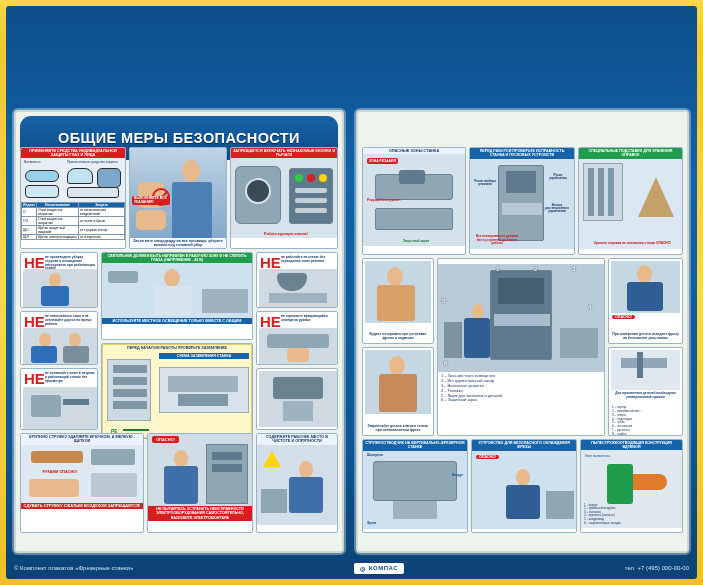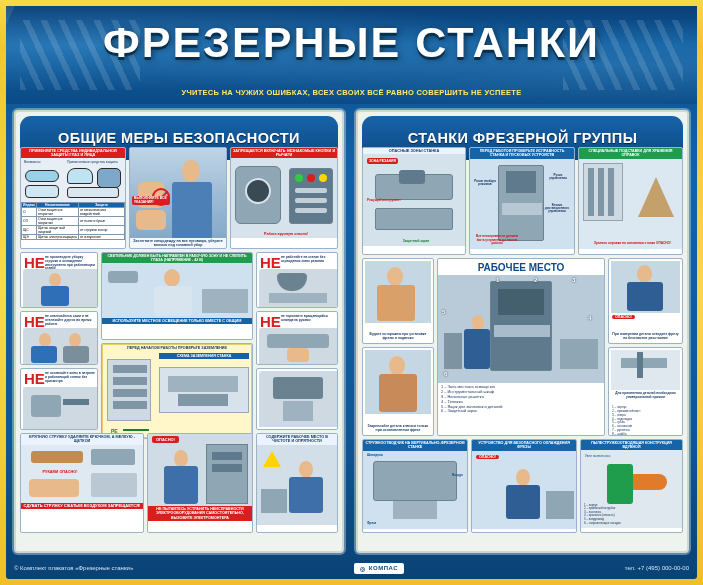--- a/index.html
+++ b/index.html
@@ -135,27 +135,20 @@
     text-shadow:0 0 2px #000;
   }
   .list-sm { font-size:3.9px; line-height:1.25; color:#13335c; padding:2px 3px; }
 </style>
 </head>
 <body>
 
 <div class="poster">
   <div class="frame-inner"></div>
 
-  <div class="header">
-    <div class="header-deco"></div>
-    <div class="hdr-stripes"></div>
-    <div class="hdr-stripes r"></div>
-    <div class="title">ФРЕЗЕРНЫЕ СТАНКИ</div>
-    <div class="subtitle">УЧИТЕСЬ НА ЧУЖИХ ОШИБКАХ, ВСЕХ СВОИХ ВСЁ РАВНО СОВЕРШИТЬ НЕ УСПЕЕТЕ</div>
-  </div>
 
   <div class="col col-left">
     <div class="col-head">ОБЩИЕ МЕРЫ БЕЗОПАСНОСТИ</div>
 
     <div class="panel" style="left:4px; top:35px; width:106px; height:102px;">
       <div class="redhdr" style="font-size:3.8px;">ПРИМЕНЯЙТЕ СРЕДСТВА ИНДИВИДУАЛЬНОЙ ЗАЩИТЫ ГЛАЗ И ЛИЦА</div>
       <div style="position:relative; height:44px; background:#e7eef5;">
         <div style="position:absolute;left:3px;top:2px;font-size:3.4px;color:#13335c;">Возможны</div>
         <div style="position:absolute;left:46px;top:2px;font-size:3.4px;color:#13335c;">Применяемые средства защиты</div>
 
@@ -338,21 +331,20 @@
       <div style="position:relative;height:80px;background:#d2dfe9;">
         <div class="warn-tri" style="left:6px;top:6px;"></div>
         <div class="person-head" style="left:42px;top:16px;width:14px;height:17px;"></div>
         <div class="person-body" style="left:32px;top:32px;width:34px;height:36px;background:#3f6fa8;"></div>
         <div style="position:absolute;left:4px;top:44px;width:26px;height:24px;background:#8fa6b5;"></div>
       </div>
     </div>
   </div>
 
   <div class="col col-right">
-    <div class="col-head">СТАНКИ ФРЕЗЕРНОЙ ГРУППЫ</div>
 
     <div class="panel" style="left:4px; top:35px; width:104px; height:108px;">
       <div class="cap" style="font-size:3.9px;font-weight:bold;background:#eaf3ff;">ОПАСНЫЕ ЗОНЫ СТАНКА</div>
       <div style="position:relative;height:92px;background:#d4e2ec;">
         <div style="position:absolute;left:4px;top:4px;background:#d81f1f;color:#fff;font-size:3.4px;font-weight:bold;padding:1px 2px;border-radius:2px;">ЗОНА РЕЗАНИЯ</div>
         <div class="machine" style="left:12px;top:20px;width:78px;height:26px;border-radius:3px;"></div>
         <div style="position:absolute;left:36px;top:16px;width:26px;height:14px;background:#5f7a8c;border-radius:3px;"></div>
         <div class="machine" style="left:12px;top:54px;width:78px;height:22px;"></div>
         <div class="cap" style="position:absolute;left:2px;top:44px;font-size:3.2px;color:#d01010;">Режущий инструмент</div>
         <div class="cap" style="position:absolute;left:2px;bottom:2px;width:100%;font-size:3.2px;color:#1f7a33;">Защитный экран</div>
@@ -380,21 +372,20 @@
           <div style="position:absolute;left:14px;top:4px;width:6px;height:48px;background:#7f96a6;"></div>
           <div style="position:absolute;left:24px;top:4px;width:6px;height:48px;background:#7f96a6;"></div>
         </div>
         <div style="position:absolute;right:8px;top:18px;width:0;height:0;border-left:18px solid transparent;border-right:18px solid transparent;border-bottom:40px solid #c4a06a;"></div>
         <div class="cap red" style="position:absolute;left:2px;bottom:2px;width:100%;font-size:3.2px;">Хранить оправки на основании станка ОПАСНО!</div>
       </div>
     </div>
 
     <div class="panel" style="left:79px; top:146px; width:168px; height:178px;">
       <div style="text-align:center;padding-top:3px;">
-        <div style="font-size:10px;font-weight:bold;color:#0e4a86;">РАБОЧЕЕ МЕСТО</div>
       </div>
       <div style="position:relative;height:108px;margin-top:2px;background:#b9cbd9;">
         <div class="machine dark" style="left:52px;top:6px;width:62px;height:90px;"></div>
         <div style="position:absolute;left:60px;top:14px;width:46px;height:26px;background:#44606f;"></div>
         <div style="position:absolute;left:56px;top:50px;width:56px;height:12px;background:#a8bccb;"></div>
         <div class="person-head" style="left:34px;top:40px;width:12px;height:15px;"></div>
         <div class="person-body" style="left:26px;top:54px;width:26px;height:40px;background:#2f5e94;"></div>
         <div style="position:absolute;left:6px;top:58px;width:18px;height:36px;background:#7d93a2;"></div>
         <div style="position:absolute;left:122px;top:64px;width:38px;height:30px;background:#8fa6b5;"></div>
         <div class="num-badge" style="left:58px;top:2px;">1</div>

